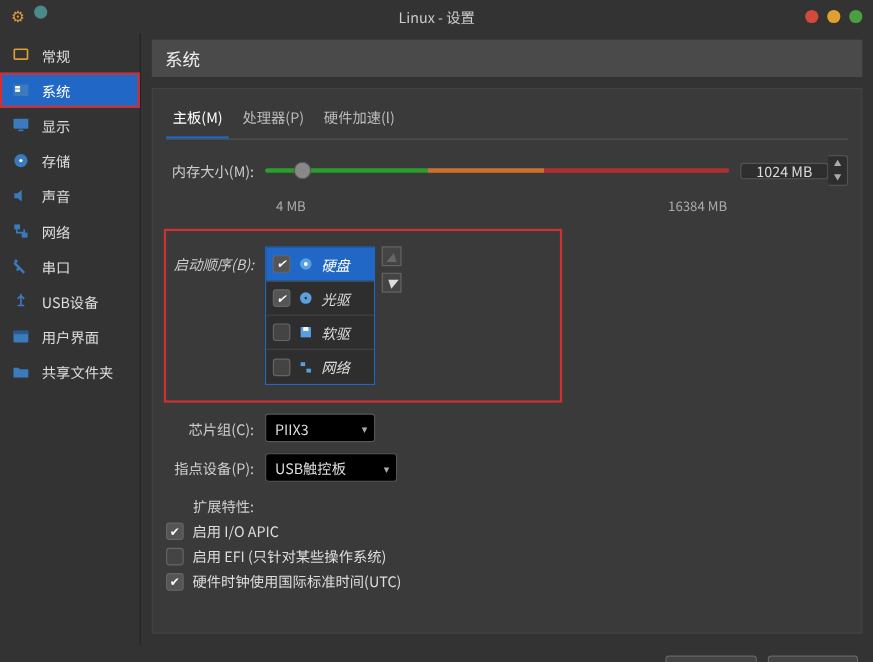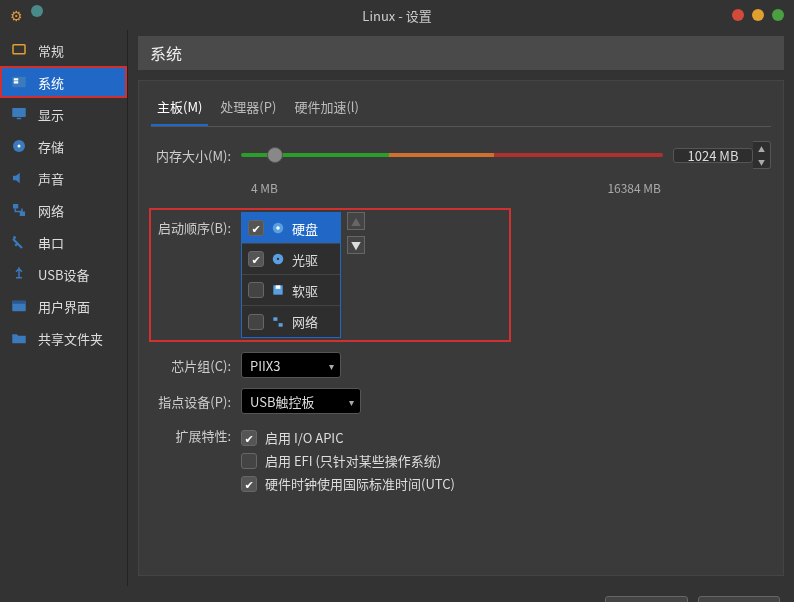--- a/index.html
+++ b/index.html
@@ -23,21 +23,21 @@
   .tab.active { color: #fff; border-bottom: 2px solid #2168c6; }
   .row { display: flex; align-items: center; margin-bottom: 10px; }
   .row-label { width: 90px; text-align: right; padding-right: 10px; color: #ccc; font-size: 13px; }
   .slider-wrap { flex: 1; position: relative; height: 28px; display: flex; align-items: center; }
   .slider-track { height: 4px; background: linear-gradient(to right, #2a9d2a 0%, #2a9d2a 35%, #d07030 35%, #d07030 60%, #b03030 60%, #b03030 100%); width: 100%; border-radius: 2px; position: relative; }
   .slider-thumb { width: 16px; height: 16px; background: #888; border-radius: 50%; position: absolute; top: 50%; left: 6%; transform: translate(-50%, -50%); border: 1px solid #555; }
   .mem-value { width: 80px; background: #2e2e2e; border: 1px solid #555; height: 15px; display: flex; align-items: center; justify-content: center; margin-left: 10px; border-radius: 3px; }
   .stepper { width: 18px; height: 28px; background: #2e2e2e; border: 1px solid #555; border-left: none; border-radius: 0 3px 3px 0; display: flex; flex-direction: column; }
   .stepper div { flex: 1; display: flex; align-items: center; justify-content: center; font-size: 7px; color: #aaa; cursor: pointer; }
   .slider-labels { display: flex; justify-content: space-between; font-size: 12px; color: #aaa; margin: 2px 110px 14px 100px; }
-  .boot-section { display: flex; align-items: flex-start; margin-bottom: 12px; outline: 2px solid #d03030; padding: 2px 0; width: 358px; }
+  .boot-section { display: flex; align-items: flex-start; margin-bottom: 12px; outline: 2px solid #d03030; padding: 14px 0; width: 358px; font-style: italic; }
   .boot-list { border: 1px solid #2168c6; background: #2e2e2e; width: 100px; }
   .boot-item { display: flex; align-items: center; height: 31px; padding: 0 6px; gap: 6px; border-bottom: 1px solid #444; }
   .boot-item:last-child { border-bottom: none; }
   .boot-item.selected { background: #2168c6; color: #fff; }
   .chk { width: 16px; height: 16px; border: 1px solid #666; border-radius: 3px; background: #444; display: flex; align-items: center; justify-content: center; font-size: 11px; color: #fff; cursor: pointer; }
   .chk.checked { background: #555; }
   .boot-icon { width: 16px; height: 16px; display: flex; align-items: center; justify-content: center; }
   .arrow-btns { display: flex; flex-direction: column; gap: 6px; margin-left: 6px; }
   .arrow-btn { width: 18px; height: 18px; background: #444; border: 1px solid #666; display: flex; align-items: center; justify-content: center; font-size: 10px; cursor: pointer; }
   .arrow-btn.disabled { color: #666; }
@@ -242,21 +242,21 @@
           </div>
       </div>
 
       <div class="row">
         <div class="row-label">指点设备(P):</div>
         <div class="select" style="min-width:120px;">
             <span>USB触控板</span>
           </div>
       </div>
 
-      <div class="row" style="align-items:flex-start;">
+      <div class="row" style="align-items:flex-start;flex-direction:column;">
         <div class="row-label" style="padding-top:2px;">扩展特性:</div>
         <div id="ext-list">
             <div class="ext-row" style="margin-left: 0px;">
               <span class="chk checked">✔</span>
               <span>启用 I/O APIC</span>
             </div>
             <div class="ext-row" style="margin-left: 0px;">
               <span class="chk"></span>
               <span>启用 EFI (只针对某些操作系统)</span>
             </div>

